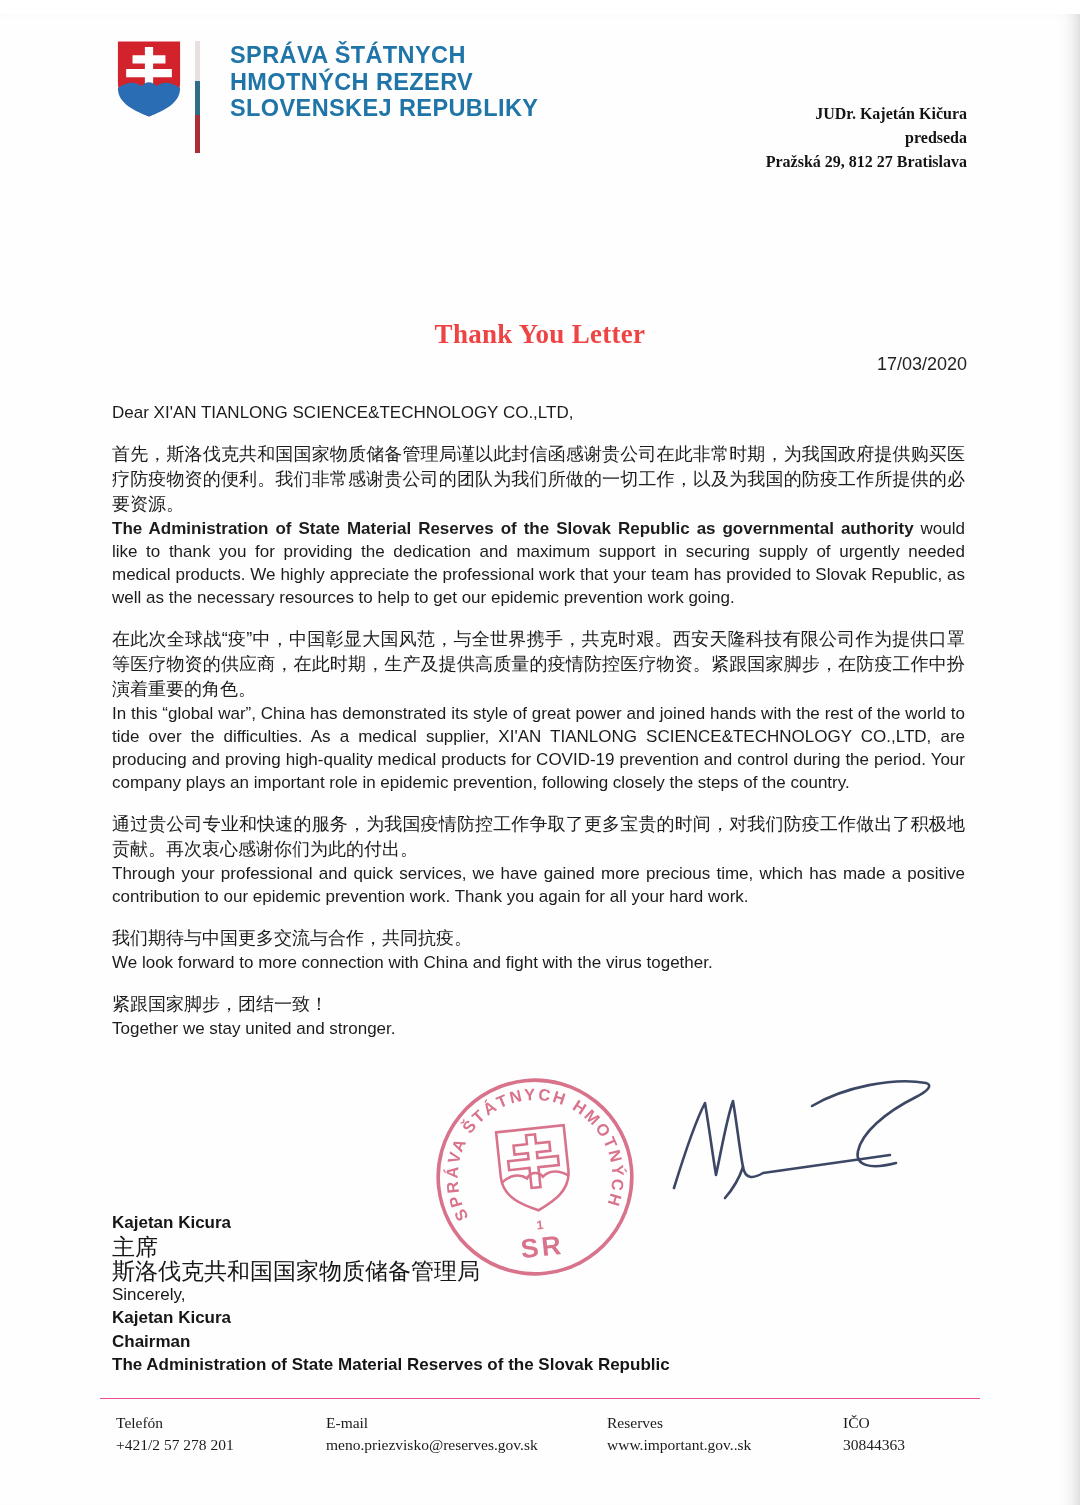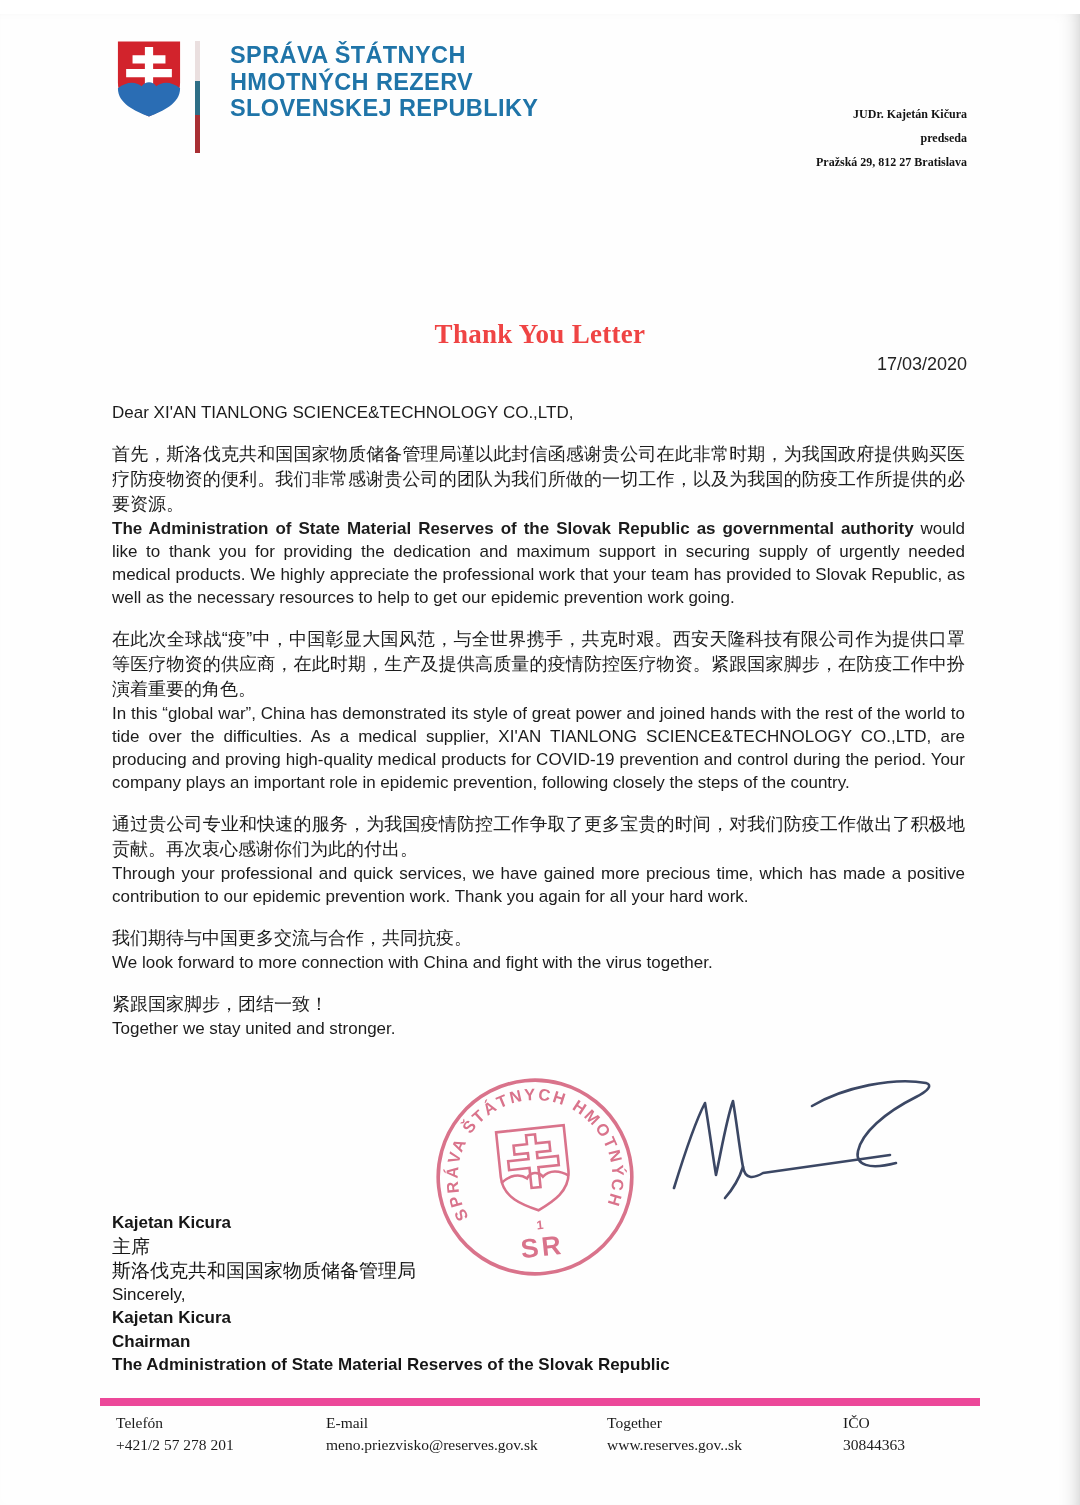--- a/index.html
+++ b/index.html
@@ -26,21 +26,21 @@
       #a82f33 66%, #a82f33 100%);
   }
   .org-name {
     position: absolute; left: 230px; top: 28px;
     color: #1f74a8; font-weight: 700; font-size: 23.5px; line-height: 26.5px;
     letter-spacing: 0.4px;
   }
   .sender {
     position: absolute; right: 113px; top: 88px;
     font-family: "Liberation Serif", "DejaVu Serif", serif;
-    font-weight: 700; font-size: 12px; line-height: 24px; text-align: right; color: #141414;
+    font-weight: 700; font-size: 16px; line-height: 24px; text-align: right; color: #141414;
   }
 
   
   .letter-title {
     position: absolute; top: 305px; left: 0; width: 100%;
     text-align: center;
     font-family: "Liberation Serif", "DejaVu Serif", serif;
     font-weight: 700; font-size: 27px; letter-spacing: 0.3px; color: #ef4444;
   }
   .letter-date {
@@ -58,26 +58,26 @@
   
   .stamp {
     position: absolute; left: 432px; top: 1060px; width: 206px; height: 206px;
     transform: rotate(-6deg); opacity: 0.88;
   }
   .signature { position: absolute; left: 662px; top: 1052px; width: 290px; height: 150px; }
 
   
   .sig-block { position: absolute; left: 112px; top: 1197px; font-size: 17px; line-height: 23.5px; color: #161616; }
   .sig-block .b { font-weight: 700; }
-  .sig-block .cn-line { font-size: 19px; line-height: 24px; }
+  .sig-block .cn-line { font-size: 23px; line-height: 24px; }
 
   
   .footer {
     position: absolute; left: 100px; top: 1384px; width: 880px;
-    border-top: 8px solid #ec4899; padding-top: 6px;
+    border-top: 1px solid #ec4899; padding-top: 13px;
     font-family: "Liberation Serif", "DejaVu Serif", serif;
     font-size: 15.5px; line-height: 22px; color: #1a1a1a;
     display: flex;
   }
   .footer .col1 { width: 226px; padding-left: 16px; }
   .footer .col2 { width: 281px; }
   .footer .col3 { width: 236px; }
   .footer .col4 { flex: 1; }
 </style>
 </head>
@@ -172,22 +172,22 @@
   <div class="footer">
     <div class="col1">
       <div>Telefón</div>
       <div>+421/2 57 278 201</div>
     </div>
     <div class="col2">
       <div>E-mail</div>
       <div>meno.priezvisko@reserves.gov.sk</div>
     </div>
     <div class="col3">
-      <div>Together</div>
-      <div>www.reserves.gov..sk</div>
+      <div>Reserves</div>
+      <div>www.important.gov..sk</div>
     </div>
     <div class="col4">
       <div>IČO</div>
       <div>30844363</div>
     </div>
   </div>
 
 </div>
 
 </body></html>

